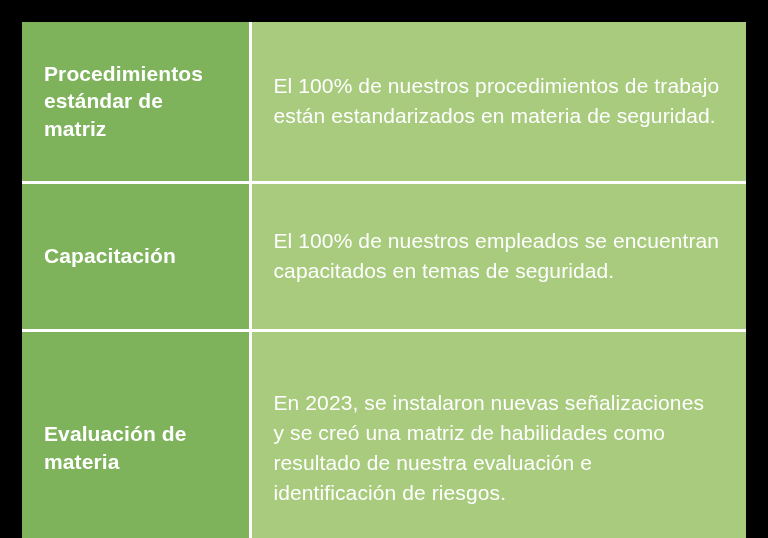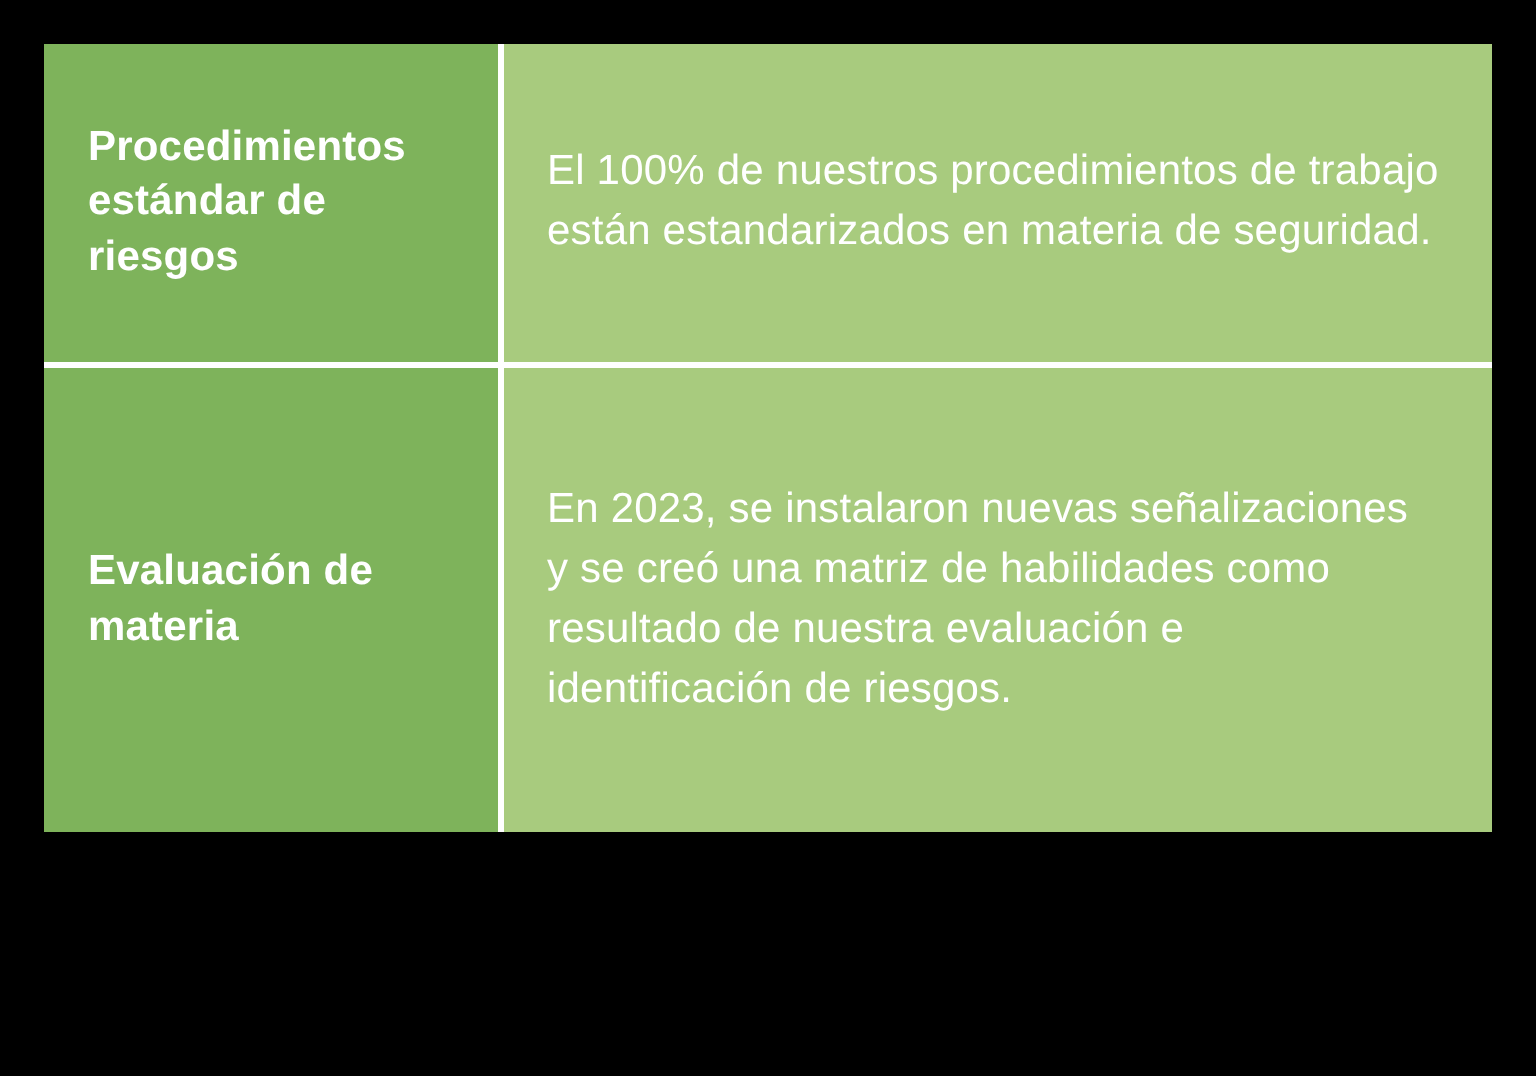--- a/index.html
+++ b/index.html
@@ -76,24 +76,28 @@
     border-left: 3px solid #ffffff;
   }
 </style>
 </head>
 <body>
 
 <div class="table-wrap">
   <div class="table">
 
     <div class="row row-0">
-      <div class="cell cell-label">Procedimientos estándar de riesgos</div>
+      <div class="cell cell-label">Procedimientos estándar de matriz</div>
       <div class="cell cell-text">El 100% de nuestros procedimientos de trabajo están estandarizados en materia de seguridad.</div>
     </div>
 
+    <div class="row row-1">
+      <div class="cell cell-label">Capacitación</div>
+      <div class="cell cell-text">El 100% de nuestros empleados se encuentran capacitados en temas de seguridad.</div>
+    </div>
 
     <div class="row row-2">
       <div class="cell cell-label">Evaluación de materia</div>
       <div class="cell cell-text">En 2023, se instalaron nuevas señalizaciones y se creó una matriz de habilidades como resultado de nuestra evaluación e identificación de riesgos.</div>
     </div>
 
   </div>
 </div>
 
 </body></html>

